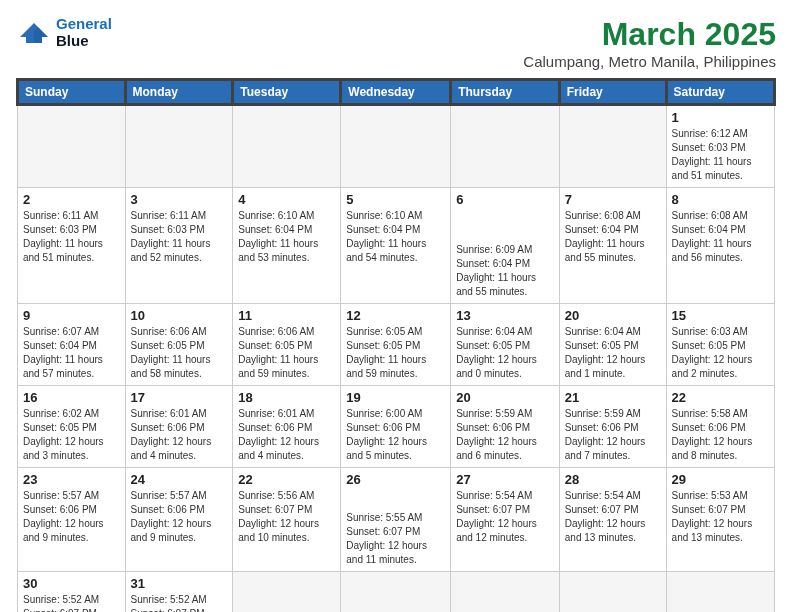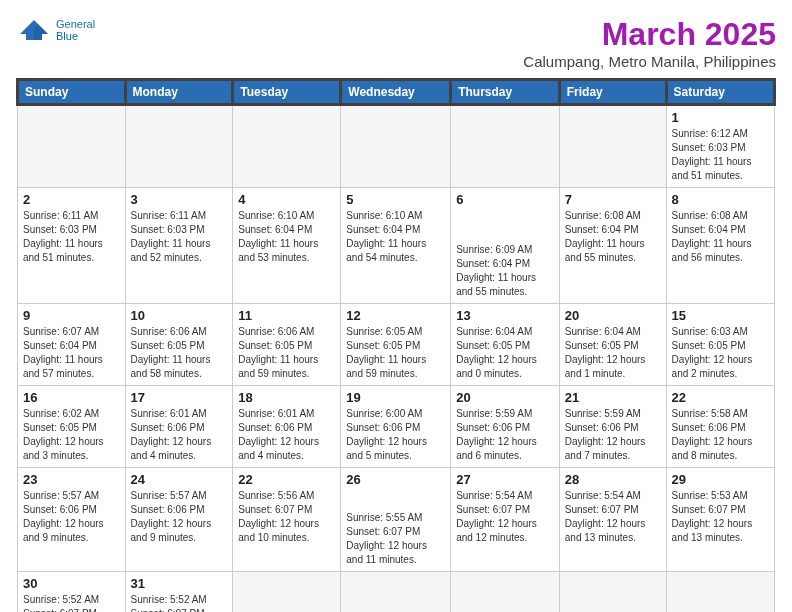--- a/index.html
+++ b/index.html
@@ -15,39 +15,39 @@
       align-items: flex-start;
       justify-content: space-between;
       margin-bottom: 8px;
     }
     .logo {
       display: flex;
       align-items: center;
       gap: 4px;
     }
     .logo-text {
-      font-size: 11px;
-      font-weight: normal;
+      font-size: 15px;
+      font-weight: bold;
       color: #333;
       line-height: 1.1;
     }
     .logo-text span {
       color: #1a6fbd;
     }
     .logo-icon {
       width: 36px;
       height: 28px;
     }
     .title-area {
       text-align: right;
     }
     .month-title {
       font-size: 32px;
       font-weight: bold;
-      color: #a21caf;
+      color: #15803d;
     }
     .location-title {
       font-size: 15px;
       color: #444;
     }
     .calendar-table {
       width: 100%;
       border-collapse: collapse;
       border: 1px solid #ccc;
     }
@@ -90,21 +90,21 @@
 <body>
 
 <div class="header-area">
   <div class="logo">
     <svg class="logo-icon" viewBox="0 0 36 28">
       <rect x="0" y="0" width="36" height="28" rx="2" fill="#fff"></rect>
       <polygon points="18,4 32,18 26,18 26,24 10,24 10,18 4,18" fill="#2a6db5"></polygon>
       <polygon points="22,8 32,18 26,18 26,24 18,24 18,12" fill="#1a5a9a" opacity="0.5"></polygon>
     </svg>
     <div class="logo-text">
-      <span>General</span><br><span style="color:#0369a1;">Blue</span>
+      <span>General</span><br><span style="color:#0f172a;">Blue</span>
     </div>
   </div>
   <div class="title-area">
     <div class="month-title">March 2025</div>
     <div class="location-title">Calumpang, Metro Manila, Philippines</div>
   </div>
 </div>
 
 <table class="calendar-table">
   <thead>

